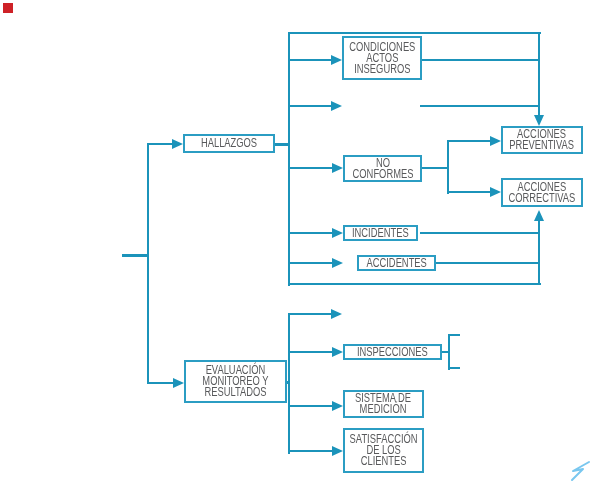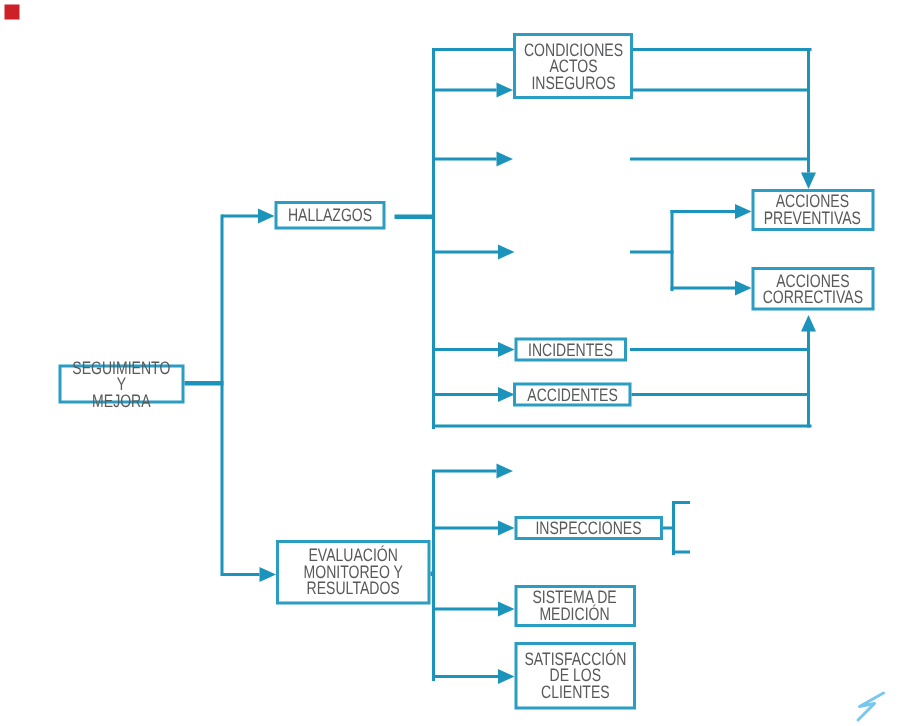--- a/index.html
+++ b/index.html
@@ -78,41 +78,41 @@
   <div class="h" style="left:290px;top:405px;width:42px;height:2px"></div>
   <div class="ar" style="left:332px;top:401px"></div>
   <div class="h" style="left:290px;top:450px;width:42px;height:2px"></div>
   <div class="ar" style="left:332px;top:446px"></div>
 
   <div class="h" style="left:421px;top:351px;width:29px;height:2px"></div>
   <div class="v" style="left:448px;top:334px;width:2px;height:36px"></div>
   <div class="h" style="left:448px;top:334px;width:12px;height:2px"></div>
   <div class="h" style="left:448px;top:367px;width:12px;height:2px"></div>
 
-  <div class="node" style="left:39px;top:243px;width:84px;height:26px">
-    <span class="lbl">SEGUIMIENTO Y
-MEJORA</span>
-  </div>
-  <div class="node" style="left:183px;top:134px;width:74px;height:19px">
+  <div class="node" style="left:183px;top:134px;width:92px;height:19px">
     <span class="lbl">HALLAZGOS</span>
   </div>
   <div class="node" style="left:184px;top:360px;width:103px;height:43px">
     <span class="lbl">EVALUACIÓN
 MONITOREO Y
 RESULTADOS</span>
   </div>
-  <div class="node" style="left:342px;top:22px;width:80px;height:44px">
+  <div class="node" style="left:342px;top:36px;width:80px;height:44px">
     <span class="lbl">CONDICIONES
 ACTOS
 INSEGUROS</span>
   </div>
+  <div class="node" style="left:343px;top:155px;width:79px;height:27px">
+    <span class="lbl">NO
+CONFORMES</span>
+  </div>
   <div class="node" style="left:343px;top:225px;width:75px;height:16px">
     <span class="lbl">INCIDENTES</span>
   </div>
-  <div class="node" style="left:342px;top:255px;width:79px;height:16px">
+  <div class="node" style="left:357px;top:255px;width:79px;height:16px">
     <span class="lbl">ACCIDENTES</span>
   </div>
   <div class="node" style="left:501px;top:126px;width:82px;height:28px">
     <span class="lbl">ACCIONES
 PREVENTIVAS</span>
   </div>
   <div class="node" style="left:501px;top:178px;width:82px;height:29px">
     <span class="lbl">ACCIONES
 CORRECTIVAS</span>
   </div>

